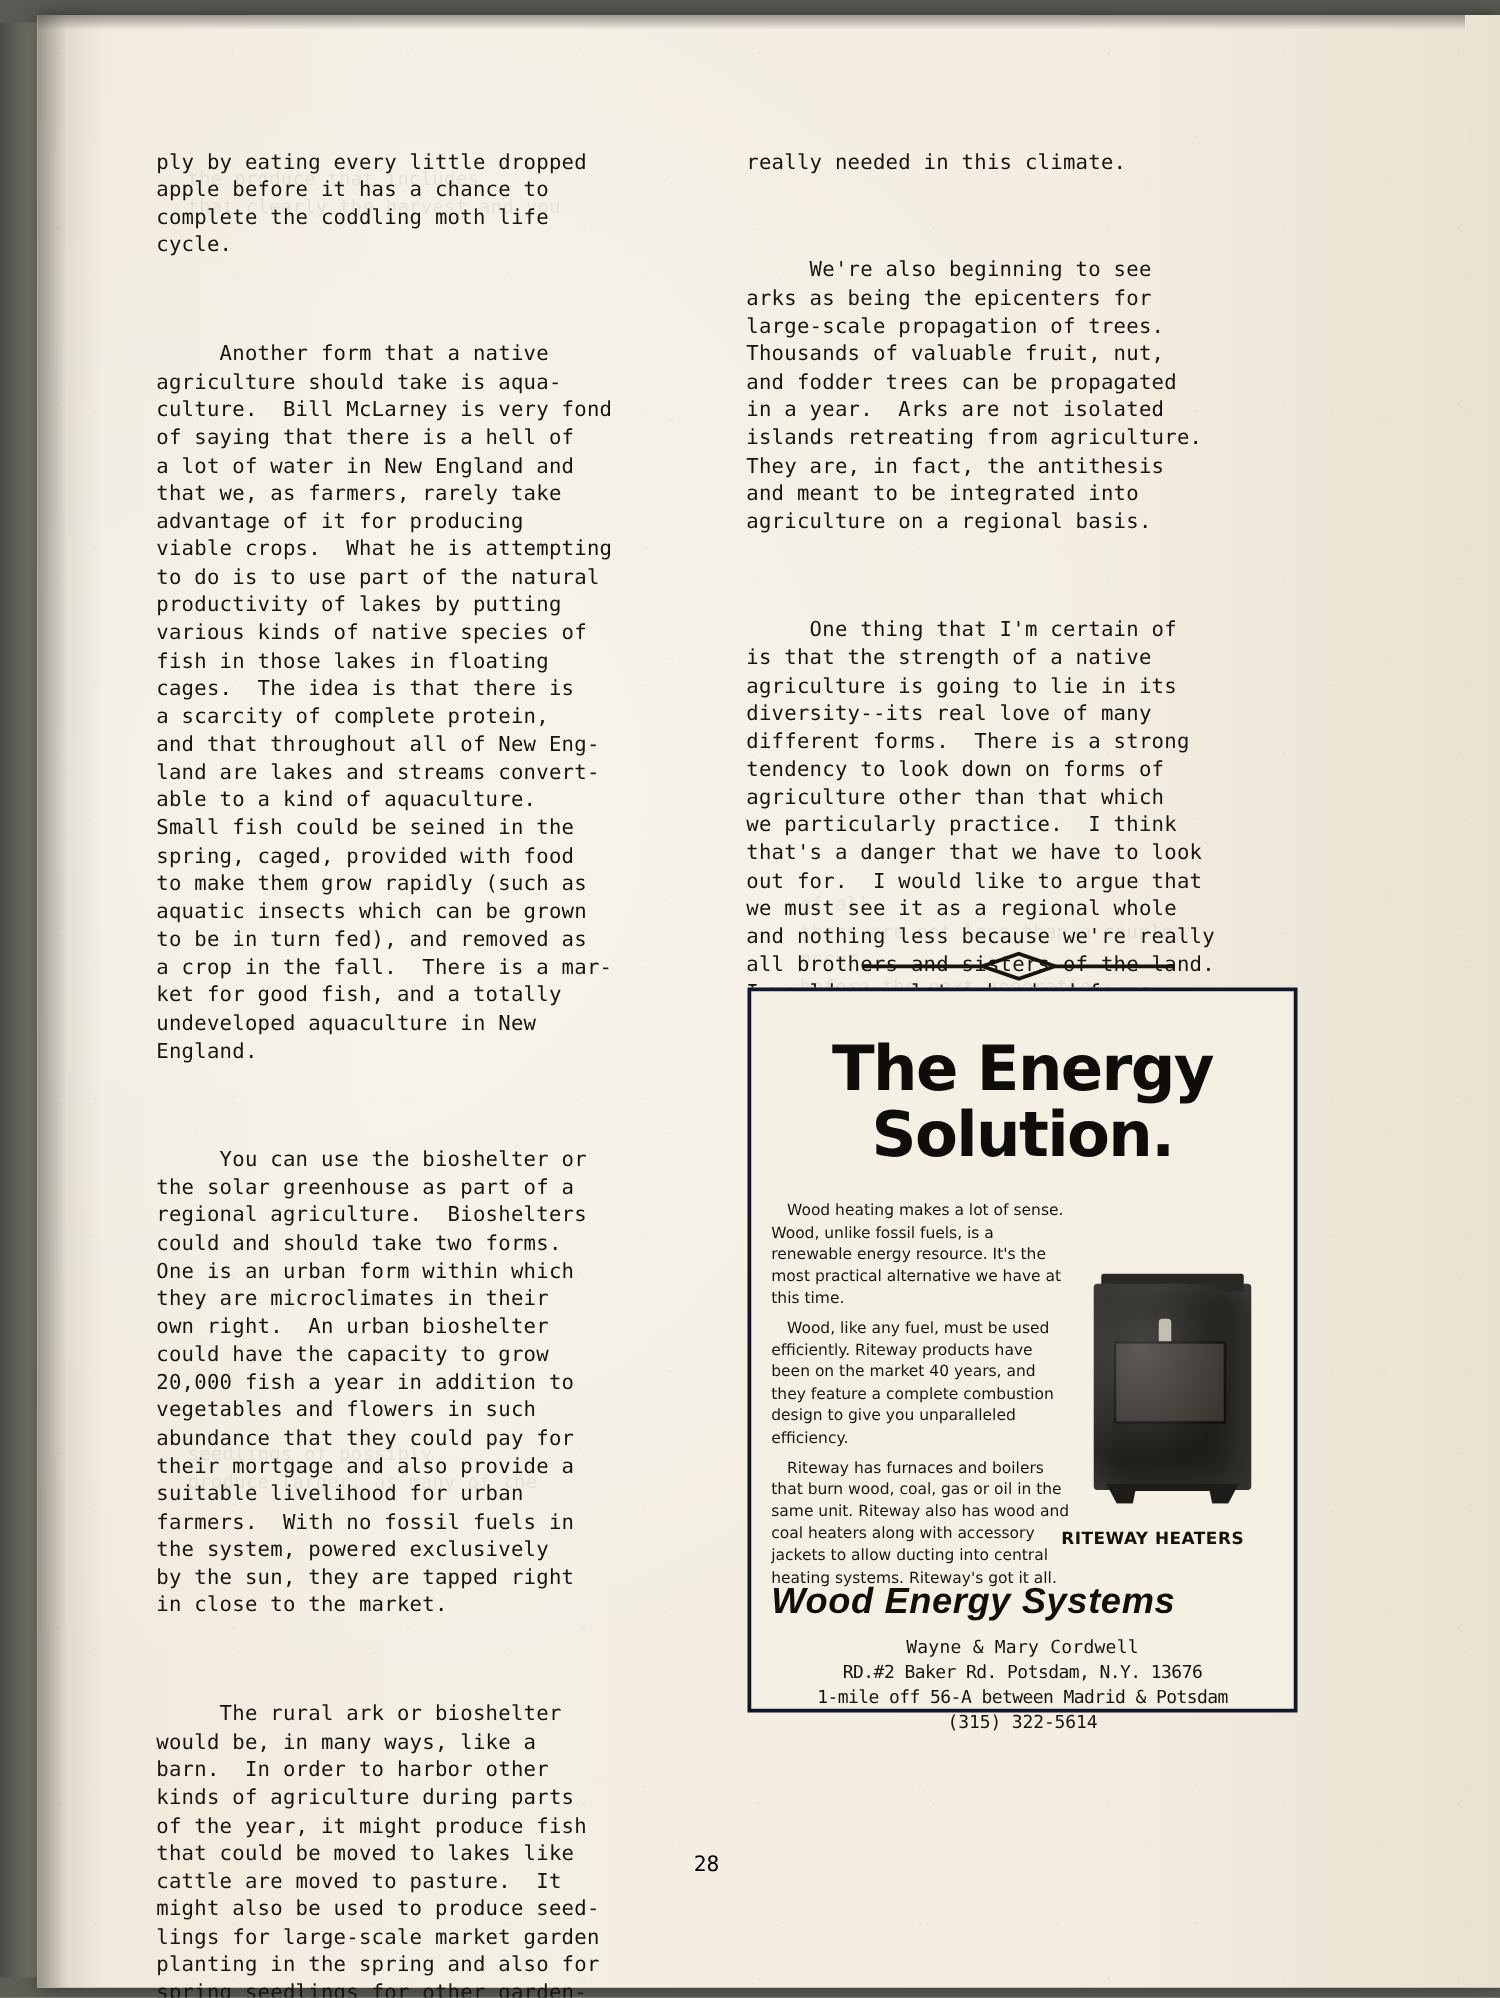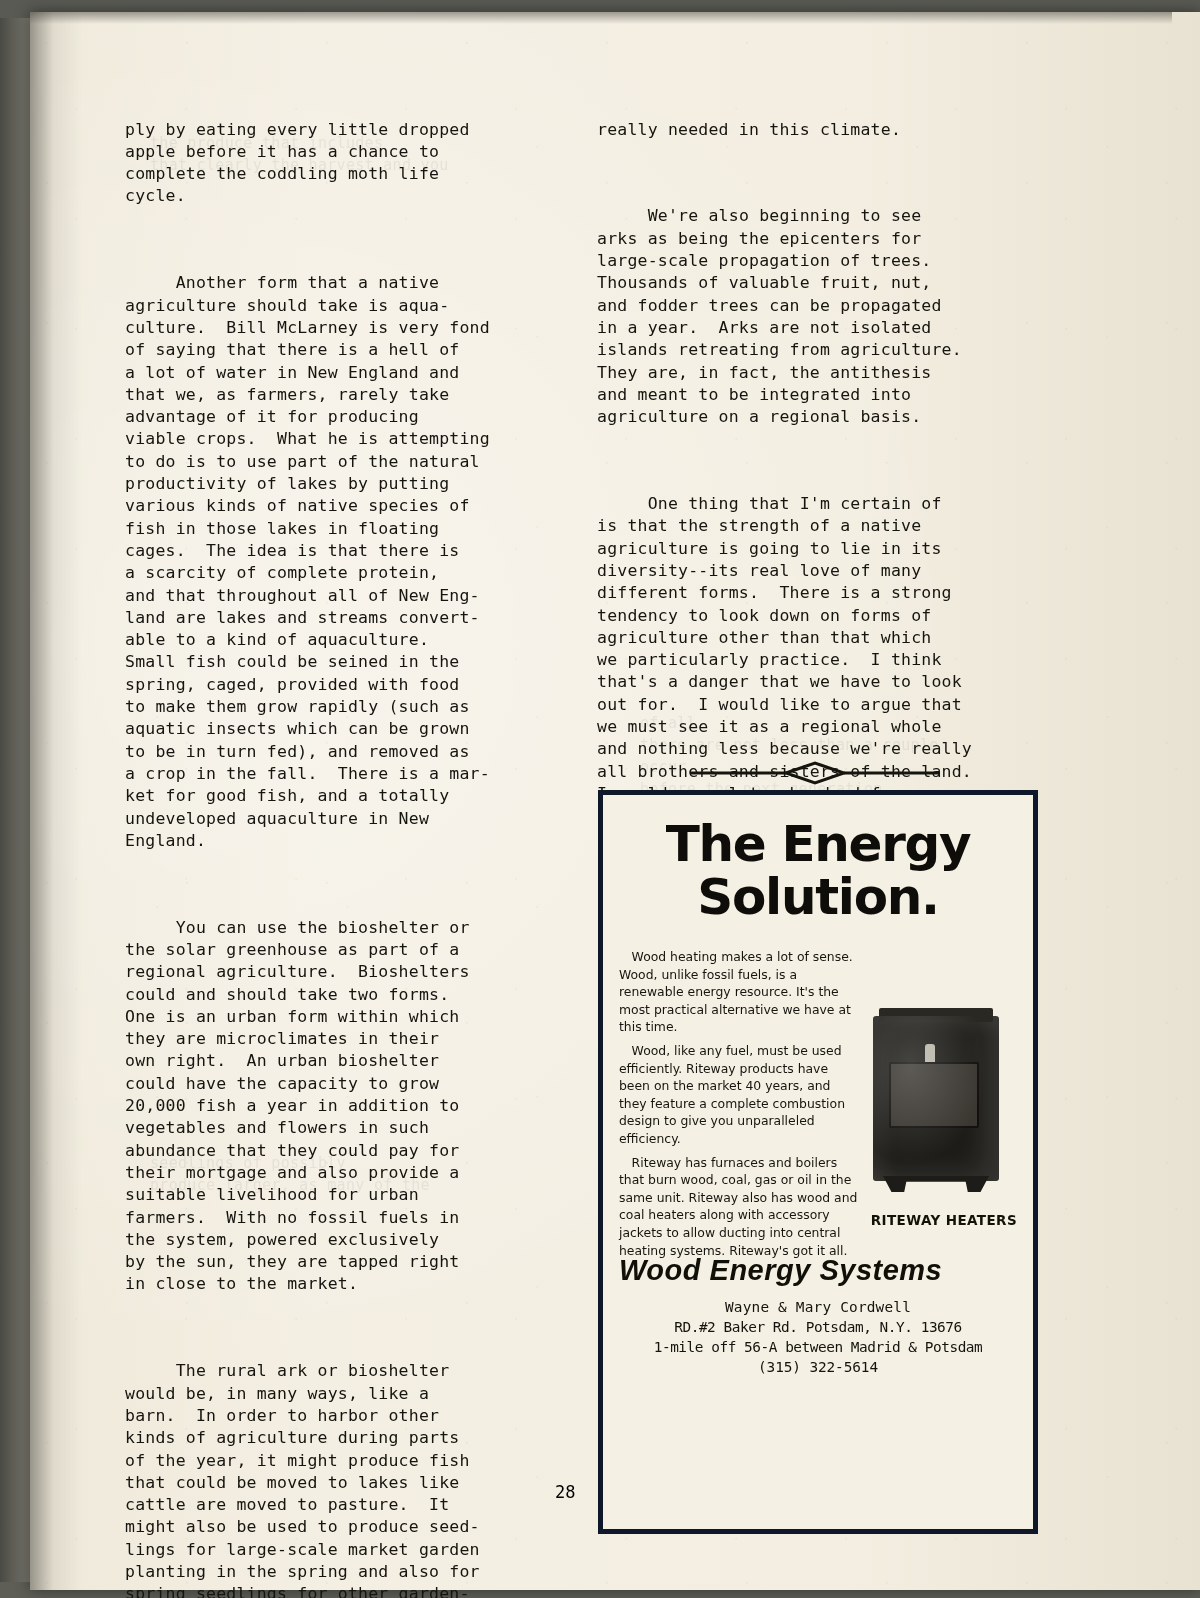--- a/index.html
+++ b/index.html
@@ -128,25 +128,25 @@
     height: 30px;
   }
   .ornament svg { display: block; }
 
   
   .ad {
     position: absolute;
     left: 598px;
     top: 790px;
     width: 440px;
-    height: 744px;
-    border: 5px solid #0f172a;
+    height: 580px;
+    border: 3px solid #0f172a;
     background: #f5f0e4;
     box-sizing: border-box;
-    padding: 1px 16px 10px 16px;
+    padding: 14px 16px 10px 16px;
   }
   .ad-headline {
     font-family: "DejaVu Sans", sans-serif;
     font-weight: bold;
     font-size: 50px;
     line-height: 53px;
     letter-spacing: -1.3px;
     color: #0e0d09;
     text-align: center;
     margin-top: 22px;
@@ -214,21 +214,21 @@
   .stove-shade {
     position: absolute;
     left: 0; top: 0; right: 0; bottom: 0;
     background: radial-gradient(ellipse at 30% 30%, rgba(255,255,255,0.18), rgba(255,255,255,0) 60%);
   }
   .ad-photo-caption {
     position: absolute;
     right: 0;
     top: 264px;
     width: 170px;
-    text-align: right;
+    text-align: left;
     font-family: "DejaVu Sans", sans-serif;
     font-weight: bold;
     font-size: 13.5px;
     letter-spacing: 0.4px;
     color: #131209;
   }
   .ad-brand {
     text-align: left;
     font-family: Liberation Sans, sans-serif;
     font-style: italic;

